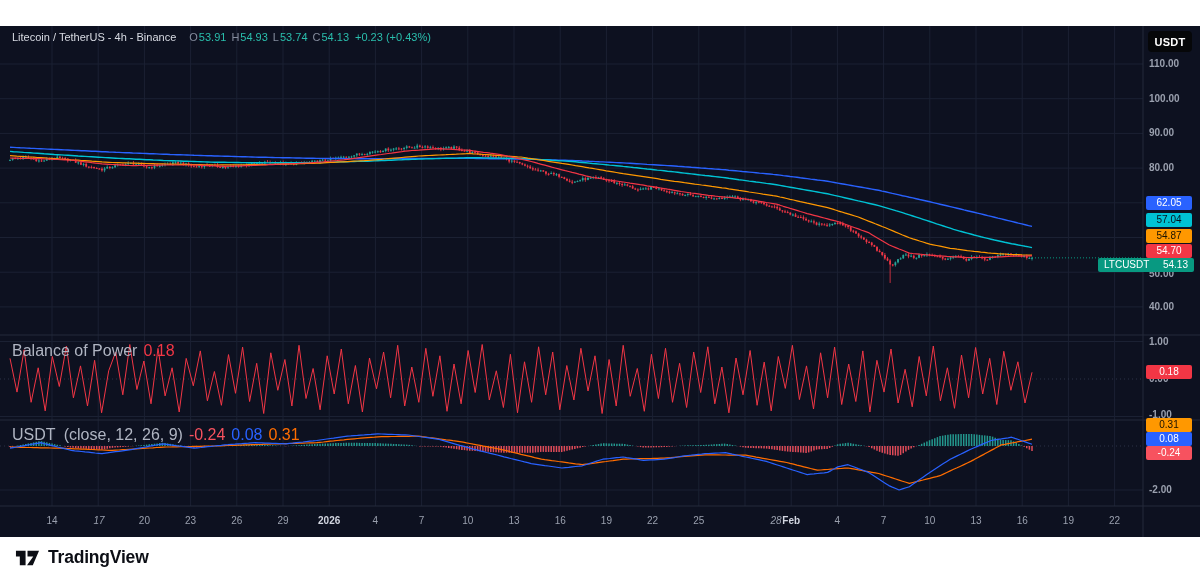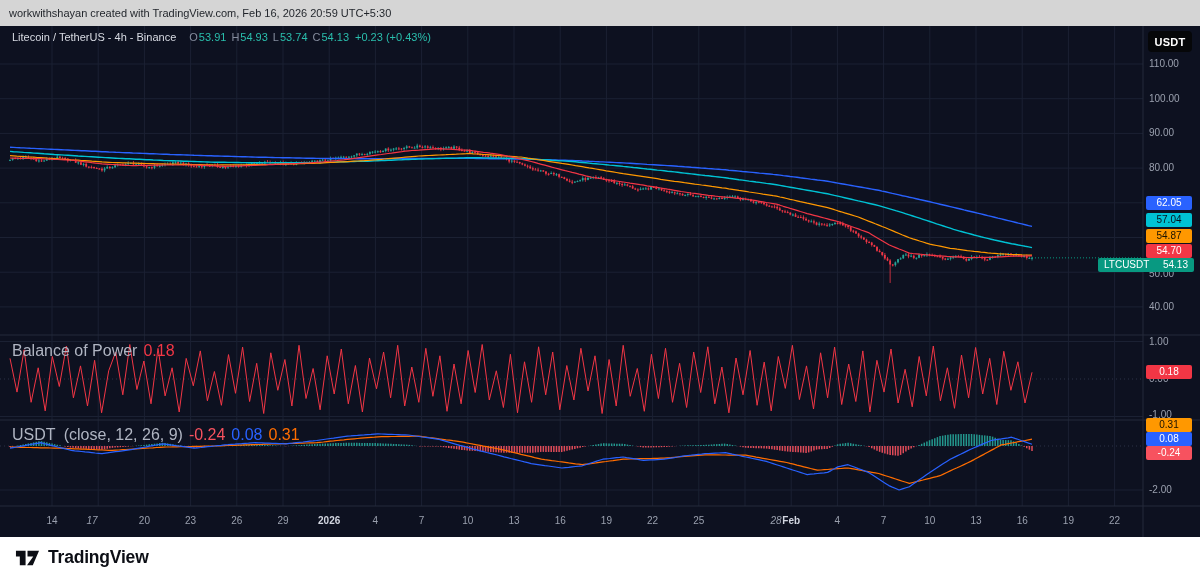--- a/index.html
+++ b/index.html
@@ -14,40 +14,37 @@
   .pane-header .ltr{color:#868d9e;margin-left:5px;}
   .pane-header .val{margin-left:1px;}
   .pane-header .chg{margin-left:6px;}
   .ema-row{font-size:11px;color:#9aa0ae;}
   .ema-row .ev{margin-left:7px;}
   .pane-title{position:absolute;left:12px;z-index:5;font-size:16px;color:#b0b5c2;white-space:nowrap;}
   .pane-title .pv{margin-left:6px;}
   .usdt-btn{position:absolute;left:1148px;top:5px;width:44px;height:21px;background:#060709;color:#ffffff;
     border:none;border-radius:4px;font-size:11px;font-weight:bold;z-index:6;
     font-family:"Liberation Sans","DejaVu Sans",sans-serif;letter-spacing:.3px;cursor:pointer;}
-  .axlabel{position:absolute;left:1149px;font-size:10px;color:#9aa0ae;z-index:4;}
+  .axlabel{position:absolute;left:1149px;font-size:10px;color:#9aa0ae;z-index:4;font-weight:bold;}
   .badge{position:absolute;left:1146px;width:46px;height:14px;border-radius:2px;font-size:10px;
     line-height:14px;text-align:center;z-index:5;}
   .badge.wide{left:1098px;width:96px;display:flex;justify-content:space-between;
     padding:0 6px;box-sizing:border-box;}
   .tlabel{position:absolute;top:489px;width:44px;margin-left:-22px;text-align:center;
     font-size:10px;color:#9aa0ae;z-index:4;}
   .tlabel.strong{color:#d2d6e0;font-weight:bold;}
   .bottombar{position:absolute;left:0;top:537px;width:1200px;height:40px;background:#ffffff;
     display:flex;align-items:center;padding-left:14px;box-sizing:border-box;}
   .brand-text{font-size:17.5px;font-weight:bold;color:#0c0e15;margin-left:7px;letter-spacing:-0.2px;}
 </style>
 </head>
 <body>
 
 <div class="screenshot">
 
-  <div class="topbar">
-    <span>workwithshayan created with TradingView.com, Feb 16, 2026 20:59 UTC+5:30</span>
-  </div>
 
   <div class="chart-wrap">
     <svg id="chart-svg" width="1200" height="511">
         <line x1="0" y1="38" x2="1143" y2="38" stroke="#1b2133" stroke-width="1"></line>
         <line x1="0" y1="72.7" x2="1143" y2="72.7" stroke="#1b2133" stroke-width="1"></line>
         <line x1="0" y1="107.4" x2="1143" y2="107.4" stroke="#1b2133" stroke-width="1"></line>
         <line x1="0" y1="142.10000000000002" x2="1143" y2="142.10000000000002" stroke="#1b2133" stroke-width="1"></line>
         <line x1="0" y1="176.8" x2="1143" y2="176.8" stroke="#1b2133" stroke-width="1"></line>
         <line x1="0" y1="211.5" x2="1143" y2="211.5" stroke="#1b2133" stroke-width="1"></line>
         <line x1="0" y1="246.20000000000002" x2="1143" y2="246.20000000000002" stroke="#1b2133" stroke-width="1"></line>
@@ -1302,21 +1299,21 @@
           <span>LTCUSDT</span>
           <span>54.13</span>
         </div>
         <div class="badge" style="top: 339px; background: rgb(242, 54, 69); color: rgb(255, 255, 255);">0.18</div>
         <div class="badge" style="top: 392px; background: rgb(255, 152, 0); color: rgb(26, 18, 0);">0.31</div>
         <div class="badge" style="top: 406px; background: rgb(41, 98, 255); color: rgb(255, 255, 255);">0.08</div>
         <div class="badge" style="top: 420px; background: rgb(247, 82, 95); color: rgb(255, 255, 255);">-0.24</div>
       </div>
     <div id="time-layer">
         <div class="tlabel" style="left: 52px;">14</div>
-        <div class="tlabel" style="left: 92px; font-style: italic;">17</div>
+        <div class="tlabel" style="left: 99px; font-style: italic;">17</div>
         <div class="tlabel" style="left: 144.4px;">20</div>
         <div class="tlabel" style="left: 190.6px;">23</div>
         <div class="tlabel" style="left: 236.8px;">26</div>
         <div class="tlabel" style="left: 283px;">29</div>
         <div class="tlabel strong" style="left: 329.2px;">2026</div>
         <div class="tlabel" style="left: 375.4px;">4</div>
         <div class="tlabel" style="left: 421.6px;">7</div>
         <div class="tlabel" style="left: 467.8px;">10</div>
         <div class="tlabel" style="left: 514px;">13</div>
         <div class="tlabel" style="left: 560.2px;">16</div>

